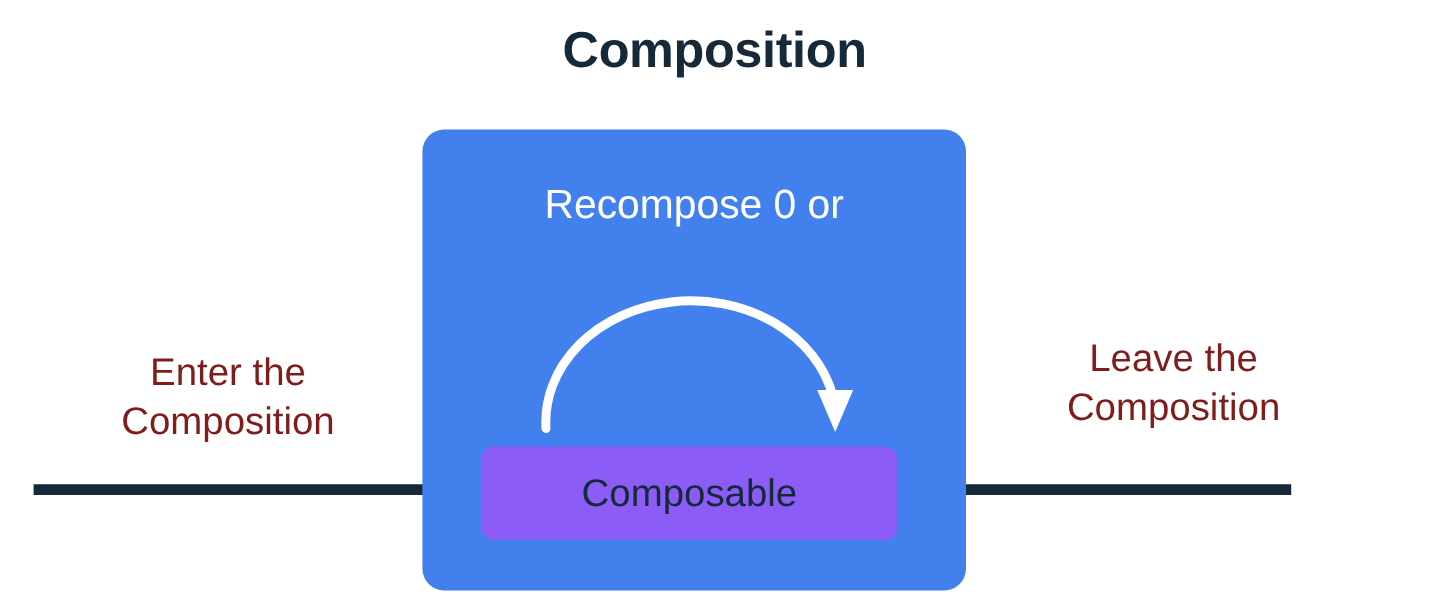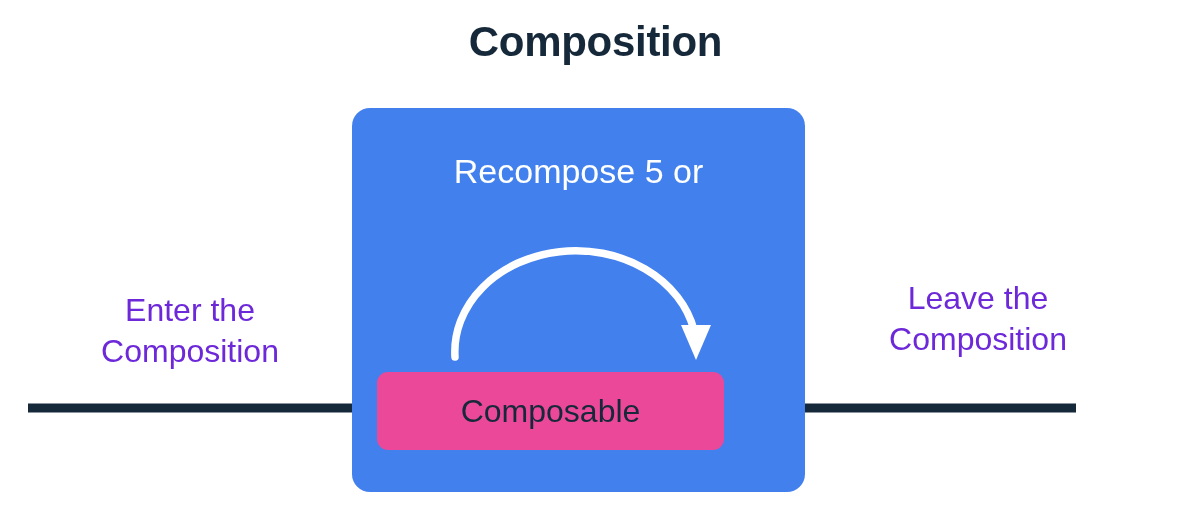--- a/index.html
+++ b/index.html
@@ -55,42 +55,42 @@
     font-size: 34px;
     color: #ffffff;
     line-height: 1.3;
     font-weight: 400;
   }
   #recompose-label .l2 { display: block; }
 
   
   #composable-node {
     position: absolute;
-    left: 377px;
+    left: 401px;
     top: 372px;
     width: 347px;
     height: 78px;
-    background: #ec4899;
+    background: #8b5cf6;
     border-radius: 11px;
     display: flex;
     align-items: center;
     justify-content: center;
   }
   #composable-label {
     font-size: 32px;
     color: #16293a;
     line-height: 1;
   }
 
   
   .edge-caption {
     position: absolute;
     text-align: center;
     font-size: 32px;
-    color: #6d28d9;
+    color: #7f1d1d;
     line-height: 1.28;
     font-weight: 400;
   }
   #enter-caption { left: 40px;  top: 290px; width: 300px; }
   #leave-caption { left: 828px; top: 278px; width: 300px; }
   .edge-caption .l2 { display: block; }
 
   
   .svg-layer {
     position: absolute;
@@ -131,21 +131,21 @@
   <svg class="svg-layer" id="arrows-over" viewBox="0 0 1191 512" xmlns="http://www.w3.org/2000/svg">
     <g>
       <path d="M 455 357 A 121 101 0 0 1 694 330" fill="none" stroke="#ffffff" stroke-width="7.5" stroke-linecap="round"></path>
       <polygon points="696,360 681,325 711,325" fill="#ffffff"></polygon>
     </g>
   </svg>
 
   <div id="diagram-title">Composition</div>
 
   <div id="recompose-label">
-    <span class="l1">Recompose 5 or</span>
+    <span class="l1">Recompose 0 or</span>
   </div>
 
   <div id="composable-node">
     <span id="composable-label">Composable</span>
   </div>
 
   <div class="edge-caption" id="enter-caption">
     <span class="l1">Enter the</span>
     <span class="l2">Composition</span>
   </div>

